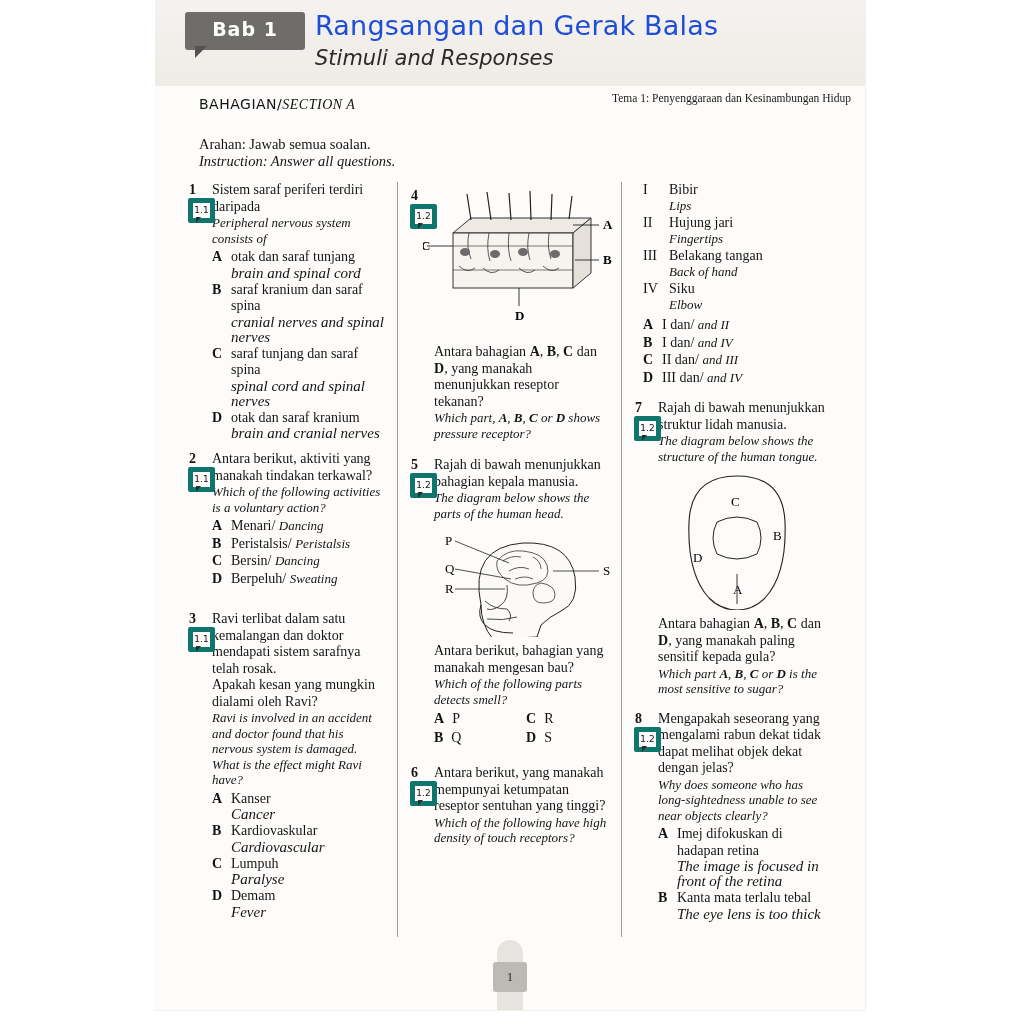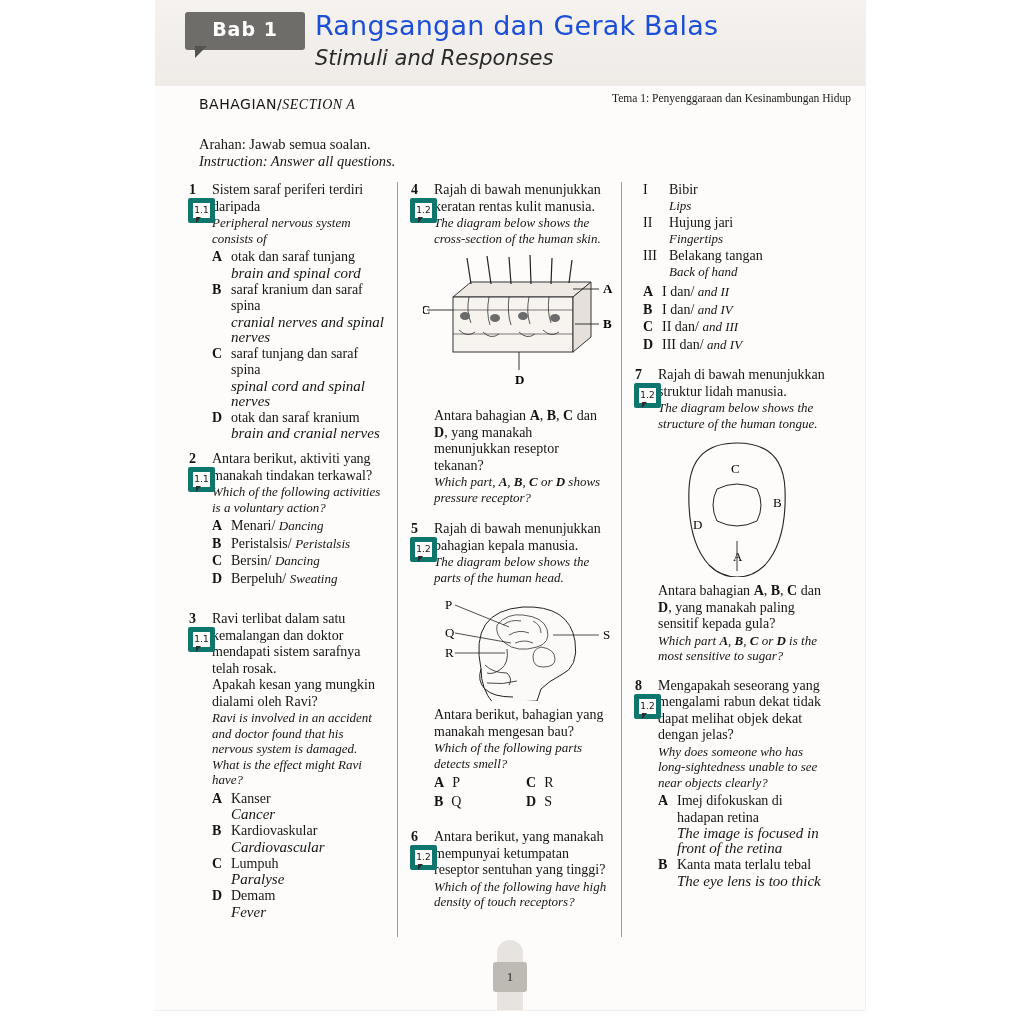--- a/index.html
+++ b/index.html
@@ -138,24 +138,20 @@
           <div class="opt"><span class="lab">D</span><span>Demam</span><span class="en">Fever</span></div>
         </div>
       </div>
     </div>
 
     <div class="col c2">
 
       <div class="q">
         <div class="qnum">4</div>
         <div class="qtag">1.2</div>
-        <div class="qbody">
-          <span>Rajah di bawah menunjukkan keratan rentas kulit manusia.</span>
-          <div class="en">The diagram below shows the cross-section of the human skin.</div>
-        </div>
 
         <div class="fig">
           <svg width="196" height="150" viewBox="0 0 196 150">
 
             <polygon points="30,45 150,45 168,30 48,30" fill="#efe9e4" stroke="#333" stroke-width="1"></polygon>
             <rect x="30" y="45" width="120" height="55" fill="#f7f3ef" stroke="#333" stroke-width="1"></rect>
             <polygon points="150,45 168,30 168,85 150,100" fill="#e6e0da" stroke="#333" stroke-width="1"></polygon>
             <line x1="30" y1="58" x2="150" y2="58" stroke="#444" stroke-width=".7"></line>
             <line x1="30" y1="82" x2="150" y2="82" stroke="#444" stroke-width=".7"></line>
 
@@ -264,20 +260,21 @@
       </div>
     </div>
 
     <div class="col c3">
 
       <div class="q">
         <div class="romanlist" style="margin-left:8px">
           <div class="rom"><span class="rl">I</span><span>Bibir</span><span class="en">Lips</span></div>
           <div class="rom"><span class="rl">II</span><span>Hujung jari</span><span class="en">Fingertips</span></div>
           <div class="rom"><span class="rl">III</span><span>Belakang tangan</span><span class="en">Back of hand</span></div>
+          <div class="rom"><span class="rl">IV</span><span>Siku</span><span class="en">Elbow</span></div>
         </div>
         <div class="opts" style="margin-left:8px;margin-top:4px">
           <div class="opt"><span class="lab">A</span><span>I dan/</span> <span class="inline-en">and II</span></div>
           <div class="opt"><span class="lab">B</span><span>I dan/</span> <span class="inline-en">and IV</span></div>
           <div class="opt"><span class="lab">C</span><span>II dan/</span> <span class="inline-en">and III</span></div>
           <div class="opt"><span class="lab">D</span><span>III dan/</span> <span class="inline-en">and IV</span></div>
         </div>
       </div>
 
       <div class="q" style="margin-top:14px">

